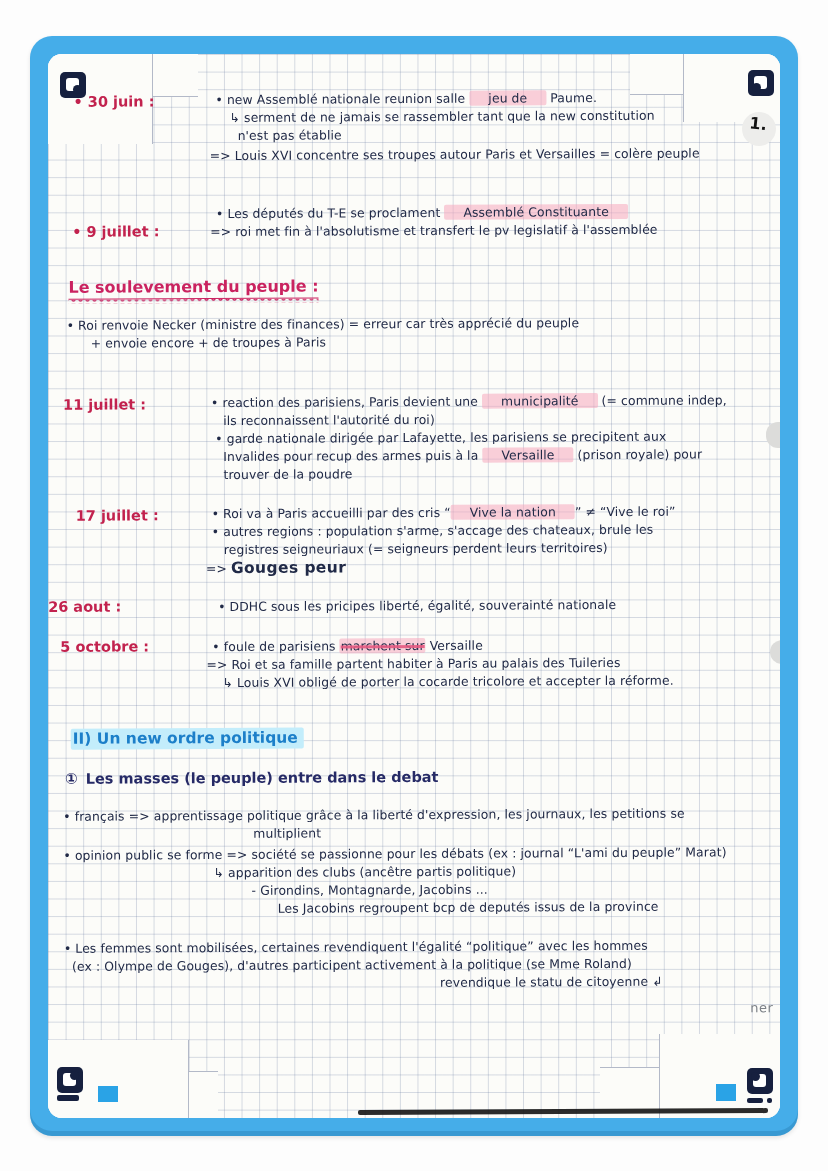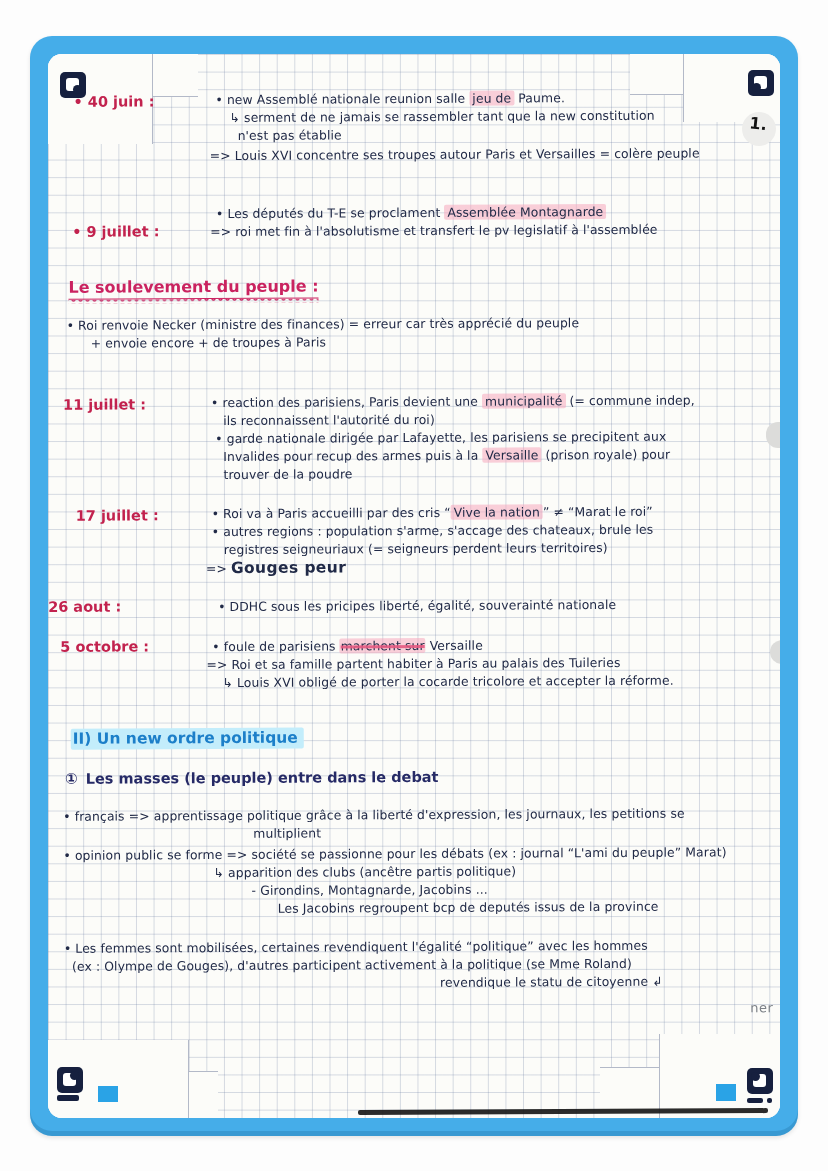--- a/index.html
+++ b/index.html
@@ -26,21 +26,21 @@
   .m-tr::after{left:4px;bottom:4px;}
   .m-bl::after{right:4px;top:4px;}
   .m-br::after{left:4px;top:4px;}
   .navybar{position:absolute;background:#16203f;border-radius:2px;}
   .cyansq{position:absolute;background:#2aa3e6;}
   .content{position:absolute;left:0;top:0;right:0;bottom:0;transform:rotate(-0.3deg);
            color:#212a47;}
   .ln{height:18px;line-height:18px;font-size:12.4px;white-space:nowrap;letter-spacing:.1px;}
   .block{position:absolute;}
   .date{position:absolute;color:#c2224e;font-weight:600;font-size:14.5px;white-space:nowrap;}
-  .hl{background:rgba(246,168,190,.55);border-radius:2px;padding:0 3px;}
+  .hl{background:rgba(246,168,190,.55);border-radius:2px;padding:0 19px;}
   .mkst{background:rgba(246,168,190,.55);border-radius:2px;padding:0 1px;
         text-decoration:line-through;text-decoration-color:rgba(228,90,130,.9);
         text-decoration-thickness:3px;}
   .big{font-size:15.5px;font-weight:600;letter-spacing:.4px;}
   .h-pink{position:absolute;color:#ca2360;font-size:16px;font-weight:600;white-space:nowrap;}
   .h-pink .t{border-bottom:1.5px solid #ca2360;padding-bottom:2px;}
   .wavy{height:4px;margin-top:3px;background:
         linear-gradient(135deg,#ca2360 25%,transparent 25%) -2px 0,
         linear-gradient(225deg,#ca2360 25%,transparent 25%) -2px 0;
         background-size:7px 4px;background-repeat:repeat-x;}
@@ -83,31 +83,31 @@
 
       <div class="edgeshadow" style="left:310px;bottom:4px;width:410px;"></div>
       <div class="curl" style="left:718px;top:368px;width:14px;height:26px;"></div>
       <div class="curl" style="left:722px;top:586px;width:12px;height:24px;"></div>
       <div class="pagenum-halo" style="left:694px;top:58px;"></div>
 
       <div class="content">
 
         <div class="pagenum" style="left:704px;top:62px;">1.</div>
 
-        <div class="date" style="left:28px;top:38px;">• 40 juin :</div>
+        <div class="date" style="left:28px;top:38px;">• 30 juin :</div>
         <div class="block" style="left:164px;top:36px;">
           <div class="ln" style="margin-left:6px;"><span>• new Assemblé nationale reunion salle </span><span class="hl">jeu de</span><span> Paume.</span></div>
           <div class="ln" style="margin-left:20px;">↳ serment de ne jamais se rassembler tant que la new constitution</div>
           <div class="ln" style="margin-left:28px;">n'est pas établie</div>
           <div class="ln" style="margin-left:0;margin-top:2px;">=&gt; Louis XVI concentre ses troupes autour Paris et Versailles = colère peuple</div>
         </div>
 
         <div class="date" style="left:26px;top:168px;">• 9 juillet :</div>
         <div class="block" style="left:164px;top:150px;">
-          <div class="ln" style="margin-left:6px;"><span>• Les députés du T-E se proclament </span><span class="hl">Assemblée Montagnarde</span></div>
+          <div class="ln" style="margin-left:6px;"><span>• Les députés du T-E se proclament </span><span class="hl">Assemblé Constituante</span></div>
           <div class="ln">=&gt; roi met fin à l'absolutisme et transfert le pv legislatif à l'assemblée</div>
         </div>
 
         <div class="h-pink" style="left:22px;top:222px;">
           <span class="t">Le soulevement du peuple :</span>
           <div class="wavy"></div>
         </div>
 
         <div class="block" style="left:20px;top:261px;">
           <div class="ln">• Roi renvoie Necker (ministre des finances) = erreur car très apprécié du peuple</div>
@@ -118,21 +118,21 @@
         <div class="block" style="left:158px;top:339px;">
           <div class="ln" style="margin-left:6px;"><span>• reaction des parisiens, Paris devient une </span><span class="hl">municipalité</span><span> (= commune indep,</span></div>
           <div class="ln" style="margin-left:18px;">ils reconnaissent l'autorité du roi)</div>
           <div class="ln" style="margin-left:10px;">• garde nationale dirigée par Lafayette, les parisiens se precipitent aux</div>
           <div class="ln" style="margin-left:18px;"><span>Invalides pour recup des armes puis à la </span><span class="hl">Versaille</span><span> (prison royale) pour</span></div>
           <div class="ln" style="margin-left:18px;">trouver de la poudre</div>
         </div>
 
         <div class="date" style="left:28px;top:452px;">17 juillet :</div>
         <div class="block" style="left:158px;top:450px;">
-          <div class="ln" style="margin-left:6px;"><span>• Roi va à Paris accueilli par des cris “</span><span class="hl">Vive la nation</span><span>” ≠ “Marat le roi”</span></div>
+          <div class="ln" style="margin-left:6px;"><span>• Roi va à Paris accueilli par des cris “</span><span class="hl">Vive la nation</span><span>” ≠ “Vive le roi”</span></div>
           <div class="ln" style="margin-left:6px;">• autres regions : population s'arme, s'accage des chateaux, brule les</div>
           <div class="ln" style="margin-left:18px;">registres seigneuriaux (= seigneurs perdent leurs territoires)</div>
           <div class="ln"><span>=&gt; </span><span class="big">Gouges peur</span></div>
         </div>
 
         <div class="date" style="left:0;top:543px;">26 aout :</div>
         <div class="block" style="left:158px;top:543px;">
           <div class="ln" style="margin-left:12px;">• DDHC sous les pricipes liberté, égalité, souverainté nationale</div>
         </div>
 

